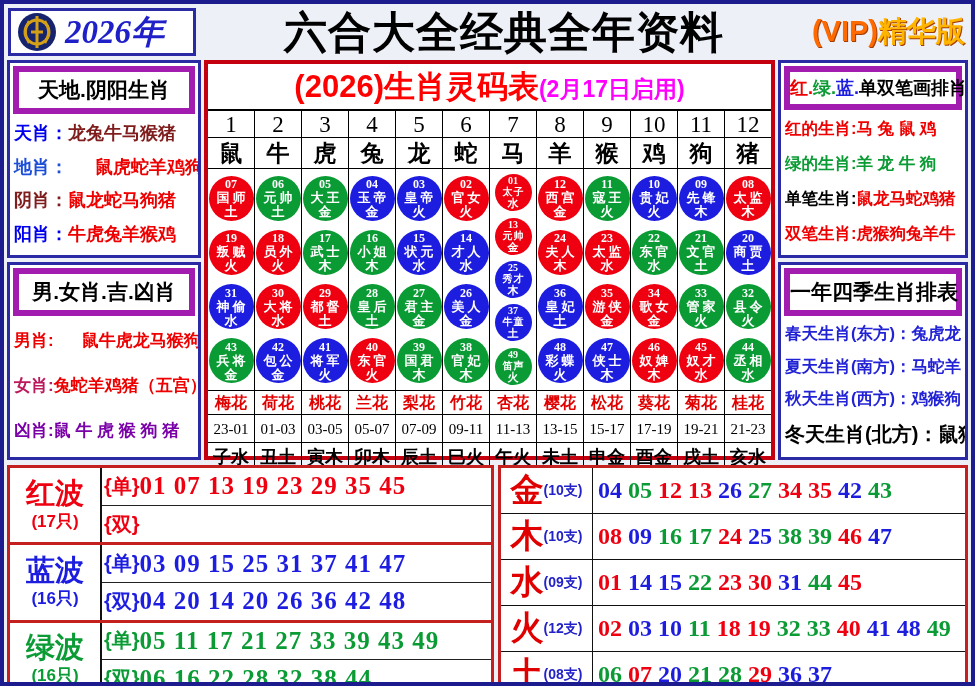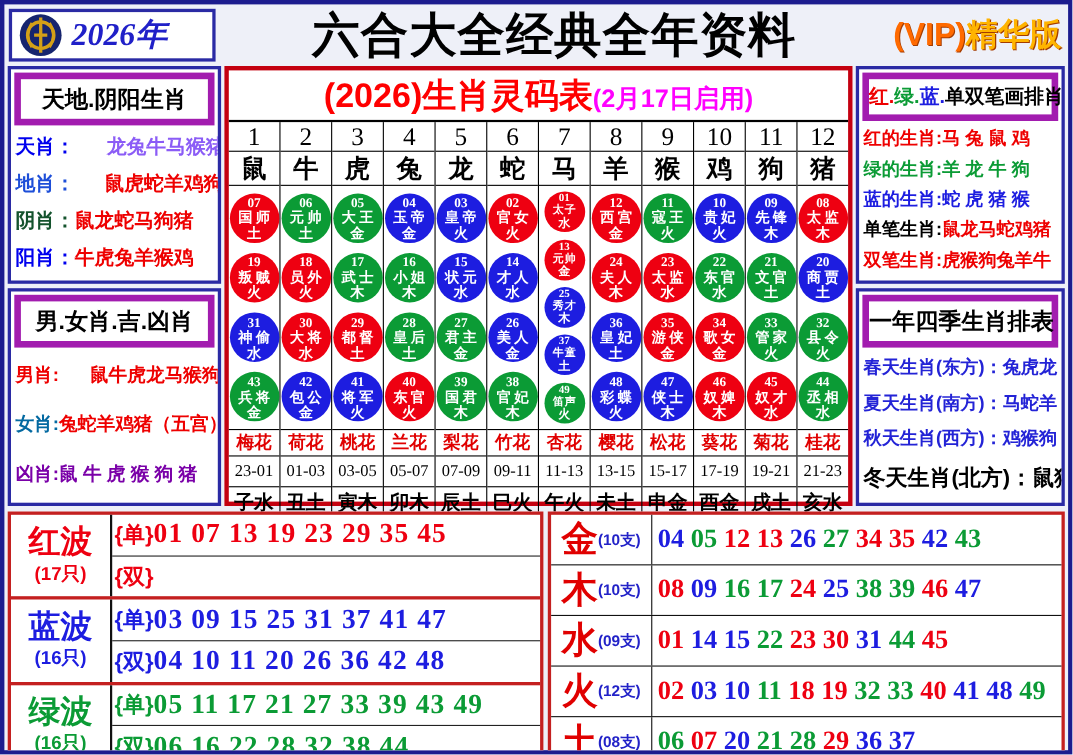--- a/index.html
+++ b/index.html
@@ -5,21 +5,21 @@
   * { margin:0; padding:0; box-sizing:border-box; }
   body { background:#d8d8e4; font-family:"Liberation Sans","DejaVu Sans",sans-serif; }
   .page { width:975px; height:686px; background:#eef0f8; border:4px solid #1c1c8e;
           overflow:hidden; display:flex; flex-direction:column; }
 
   
   .header { height:54px; display:flex; align-items:center; padding:3px 4px 1px 4px; gap:4px; }
   .logo-box { width:188px; height:48px; background:#fff; border:3px solid #2a2aa4;
               display:flex; align-items:center; padding-left:6px; gap:8px; }
   .logo-ic { width:40px; height:40px; flex:0 0 auto; }
-  .year { color:#2020c8; font-size:29px; font-weight:900; font-style:italic;
+  .year { color:#2020c8; font-size:33px; font-weight:900; font-style:italic;
           font-family:"Liberation Serif","DejaVu Serif",serif; }
   .main-title { flex:1; text-align:center; font-size:43px; font-weight:900; color:#000;
                 letter-spacing:1px; line-height:50px; white-space:nowrap; }
   .vip { font-size:29px; font-weight:900; white-space:nowrap; padding-right:2px;
          text-shadow:1px 1px 0 #a33c00; }
 
   
   .middle { height:404px; display:flex; gap:3px; padding:2px 3px; }
   .sidebar { width:194px; display:flex; flex-direction:column; gap:4px; }
   .side-box { flex:1; background:#fff; border:3px solid #2a2aa4; display:flex; flex-direction:column; overflow:hidden; }
@@ -104,31 +104,31 @@
     <div class="main-title">六合大全经典全年资料</div>
     <div class="vip"><span style="color: rgb(255, 106, 0);">(VIP)</span><span style="color: rgb(255, 180, 0);">精华版</span></div>
   </div>
 
   <div class="middle">
 
     <div class="sidebar">
       <div class="side-box">
         <div class="side-title">天地.阴阳生肖</div>
         <div class="side-rows" id="left-top-rows">
-            <div class="side-row" style="font-size: 18px;"><span style="color: rgb(0, 0, 238);">天肖：</span><span style="color: #8b5cf6; margin-left: 29px;">龙兔牛马猴猪</span></div>
+            <div class="side-row" style="font-size: 18px;"><span style="color: rgb(0, 0, 238);">天肖：</span><span style="color: #7f1d1d;">龙兔牛马猴猪</span></div>
             <div class="side-row" style="font-size: 18px;"><span style="color: #1d4ed8;">地肖：</span><span style="color: rgb(238, 0, 0); margin-left: 27px;">鼠虎蛇羊鸡狗</span></div>
-            <div class="side-row" style="font-size: 18px;"><span style="color: #14532d;">阴肖：</span><span style="color: rgb(238, 0, 0);">鼠龙蛇马狗猪</span></div>
+            <div class="side-row" style="font-size: 18px;"><span style="color: #7f1d1d;">阴肖：</span><span style="color: rgb(238, 0, 0);">鼠龙蛇马狗猪</span></div>
             <div class="side-row" style="font-size: 18px;"><span style="color: rgb(0, 0, 238);">阳肖：</span><span style="color: rgb(238, 0, 0);">牛虎兔羊猴鸡</span></div>
           </div>
       </div>
       <div class="side-box">
         <div class="side-title">男.女肖.吉.凶肖</div>
         <div class="side-rows" id="left-bottom-rows">
             <div class="side-row"><span style="color: rgb(238, 0, 0);">男肖:</span><span style="color: rgb(238, 0, 0); margin-left: 28px;">鼠牛虎龙马猴狗</span></div>
-            <div class="side-row"><span style="color: #0369a1;">女肖:</span><span style="color: rgb(238, 0, 0);">兔蛇羊鸡猪（五宫）</span></div>
+            <div class="side-row"><span style="color: #be185d;">女肖:</span><span style="color: rgb(238, 0, 0);">兔蛇羊鸡猪（五宫）</span></div>
             <div class="side-row"><span style="color: rgb(122, 0, 168); margin-top: 12px;">凶肖:</span><span style="color: rgb(122, 0, 168);">鼠 牛 虎 猴 狗 猪</span></div>
           </div>
       </div>
     </div>
 
     <div class="mtable">
       <div class="mt-title">
         <span class="t1" style="color: rgb(255, 0, 0);">(2026)生肖灵码表</span><span class="t2" style="color: rgb(255, 0, 255);">(2月17日启用)</span>
       </div>
       <div class="mt-grid" id="mt-grid">
@@ -487,21 +487,20 @@
           </div>
         </div>
     </div>
 
     <div class="sidebar" style="width:190px">
       <div class="side-box">
         <div class="side-title" style="font-size:18px" id="right-top-title"><span style="color: rgb(238, 0, 0);">红.</span><span style="color: rgb(11, 155, 53);">绿.</span><span style="color: rgb(29, 29, 224);">蓝.</span><span style="color: rgb(0, 0, 0);">单双笔画排肖表</span></div>
         <div class="side-rows" id="right-top-rows">
             <div class="side-row" style="font-size: 16.5px;"><span style="color: rgb(238, 0, 0);">红的生肖:</span><span style="color: rgb(238, 0, 0);">马 兔 鼠 鸡</span></div>
             <div class="side-row" style="font-size: 16.5px;"><span style="color: rgb(11, 155, 53);">绿的生肖:</span><span style="color: rgb(11, 155, 53);">羊 龙 牛 狗</span></div>
-            <div class="side-row" style="font-size: 16.5px;"><span style="color: rgb(29, 29, 224);">蓝的生肖:</span><span style="color: rgb(29, 29, 224);">蛇 虎 猪 猴</span></div>
             <div class="side-row" style="font-size: 16.5px;"><span style="color: #000000;">单笔生肖:</span><span style="color: rgb(238, 0, 0);">鼠龙马蛇鸡猪</span></div>
             <div class="side-row" style="font-size: 16.5px;"><span style="color: rgb(238, 0, 0);">双笔生肖:</span><span style="color: rgb(238, 0, 0);">虎猴狗兔羊牛</span></div>
           </div>
       </div>
       <div class="side-box">
         <div class="side-title">一年四季生肖排表</div>
         <div class="side-rows" id="right-bottom-rows">
             <div class="side-row" style="font-size: 16.5px; color: rgb(35, 35, 214);"><span>春天生肖(东方)：</span><span>兔虎龙</span></div>
             <div class="side-row" style="font-size: 16.5px; color: rgb(35, 35, 214);"><span>夏天生肖(南方)：</span><span>马蛇羊</span></div>
             <div class="side-row" style="font-size: 16.5px; color: rgb(35, 35, 214);"><span>秋天生肖(西方)：</span><span>鸡猴狗</span></div>
@@ -533,21 +532,21 @@
             <div class="wl-name" style="color: rgb(29, 29, 224);">蓝波</div>
             <div class="wl-count" style="color: rgb(29, 29, 224);">(16只)</div>
           </div>
           <div class="wave-rows">
             <div class="wave-row">
               <span class="wave-tag" style="color: rgb(29, 29, 224);">{单}</span>
               <span class="wave-nums" style="color: rgb(29, 29, 224);">03 09 15 25 31 37 41 47</span>
             </div>
             <div class="wave-row">
               <span class="wave-tag" style="color: rgb(29, 29, 224);">{双}</span>
-              <span class="wave-nums" style="color: rgb(29, 29, 224);">04 10 11 20 26 36 42 48</span>
+              <span class="wave-nums" style="color: rgb(29, 29, 224);">04 20 14 20 26 36 42 48</span>
             </div>
           </div>
         </div>
         <div class="wave-group">
           <div class="wave-label">
             <div class="wl-name" style="color: rgb(11, 155, 53);">绿波</div>
             <div class="wl-count" style="color: rgb(11, 155, 53);">(16只)</div>
           </div>
           <div class="wave-rows">
             <div class="wave-row">

